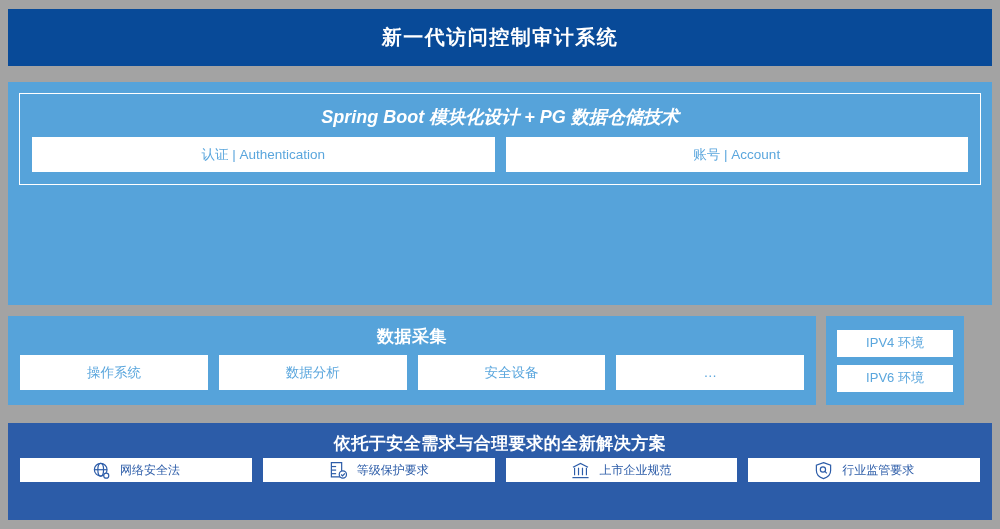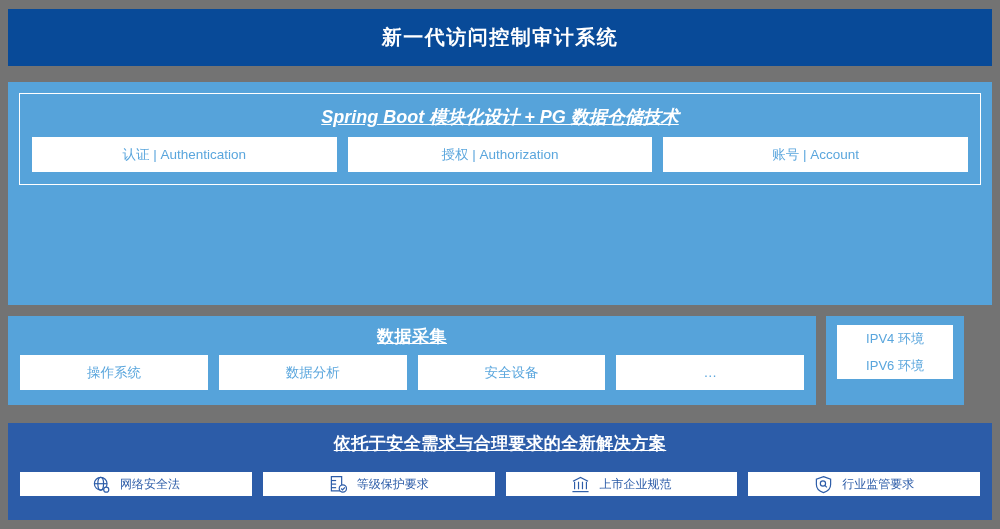--- a/index.html
+++ b/index.html
@@ -2,21 +2,21 @@
 <html><head>
 <meta charset="utf-8">
 <style>
   * { box-sizing: border-box; margin: 0; padding: 0; }
   html, body {
     width: 1000px; height: 529px;
     background: #ffffff;
     font-family: "Liberation Sans", "DejaVu Sans", sans-serif;
     overflow: hidden;
   }
-  .page { width: 1000px; height: 529px; position: relative; background:#737373; }
+  .page { width: 1000px; height: 529px; position: relative; background:#a3a3a3; }
 
   
   .header {
     position: absolute; left: 8px; top: 9px; width: 984px; height: 57px;
     background: #084a98;
     display: flex; align-items: center; justify-content: center;
   }
   .header-title {
     color: #ffffff; font-size: 20px; font-weight: bold; letter-spacing: 1.5px;
   }
@@ -26,21 +26,21 @@
     position: absolute; left: 8px; top: 82px; width: 984px; height: 223px;
     background: #56a3da;
     padding: 11px;
   }
   .bordered-group {
     border: 1.5px solid #ffffff;
     padding: 10px 12px 12px 12px;
   }
   .group-title {
     color: #ffffff; font-size: 17px; font-weight: bold; text-align: center;
-    line-height: 26px; margin-bottom: 7px; letter-spacing: .5px; text-decoration: underline;
+    line-height: 26px; margin-bottom: 7px; letter-spacing: .5px;
   }
   .group-title.italic { font-style: italic; font-size: 18px; letter-spacing: 0px; }
   .chip-row { display: flex; gap: 11px; }
   .chip {
     flex: 1 1 0; background: #ffffff; height: 35px;
     display: flex; align-items: center; justify-content: center;
     color: #5aa6dd; font-size: 13.5px; border: 1px solid #ffffff;
   }
   .group-gap { height: 11px; }
 
@@ -49,30 +49,30 @@
     position: absolute; left: 8px; top: 316px; width: 956px; height: 89px;
     display: flex; gap: 10px;
   }
   .collect {
     width: 808px; background: #56a3da; padding: 8px 12px 12px 12px;
   }
   .collect .group-title { margin-bottom: 5px; }
   .ipv {
     flex: 1 1 0; background: #56a3da;
     padding: 9px 11px; display: flex; flex-direction: column;
-    justify-content: flex-start; 
+    justify-content: center; gap: 8px;
   }
   .ipv .chip { height: 27px; flex: none; font-size: 13px; }
 
   
   .bottom {
     position: absolute; left: 8px; top: 423px; width: 984px; height: 97px;
     background: #2c5ca8; padding: 8px 12px 12px 12px;
   }
-  .bottom .group-title { color: #fff; font-size: 17px; margin-bottom: 15px; }
+  .bottom .group-title { color: #fff; font-size: 17px; margin-bottom: 1px; }
   .bottom .chip {
     color: #2c5ca8; height: 24px; gap: 9px; font-size: 12px;
   }
   .chip-ico { display: inline-flex; align-items: center; }
   .chip-ico svg { display: block; }
 </style>
 </head>
 <body>
 
 <div class="page">
@@ -81,23 +81,20 @@
     <div class="header-title">新一代访问控制审计系统</div>
   </div>
 
   <div class="platform">
 
     <div class="bordered-group">
       <div class="group-title italic">Spring Boot 模块化设计 + PG 数据仓储技术</div>
       <div class="chip-row">
         <div class="chip">
           <span>认证 | Authentication</span>
-        </div>
-        <div class="chip">
-          <span>授权 | Authorization</span>
         </div>
         <div class="chip">
           <span>账号 | Account</span>
         </div>
       </div>
     </div>
 
     <div class="group-gap"></div>
 
 

